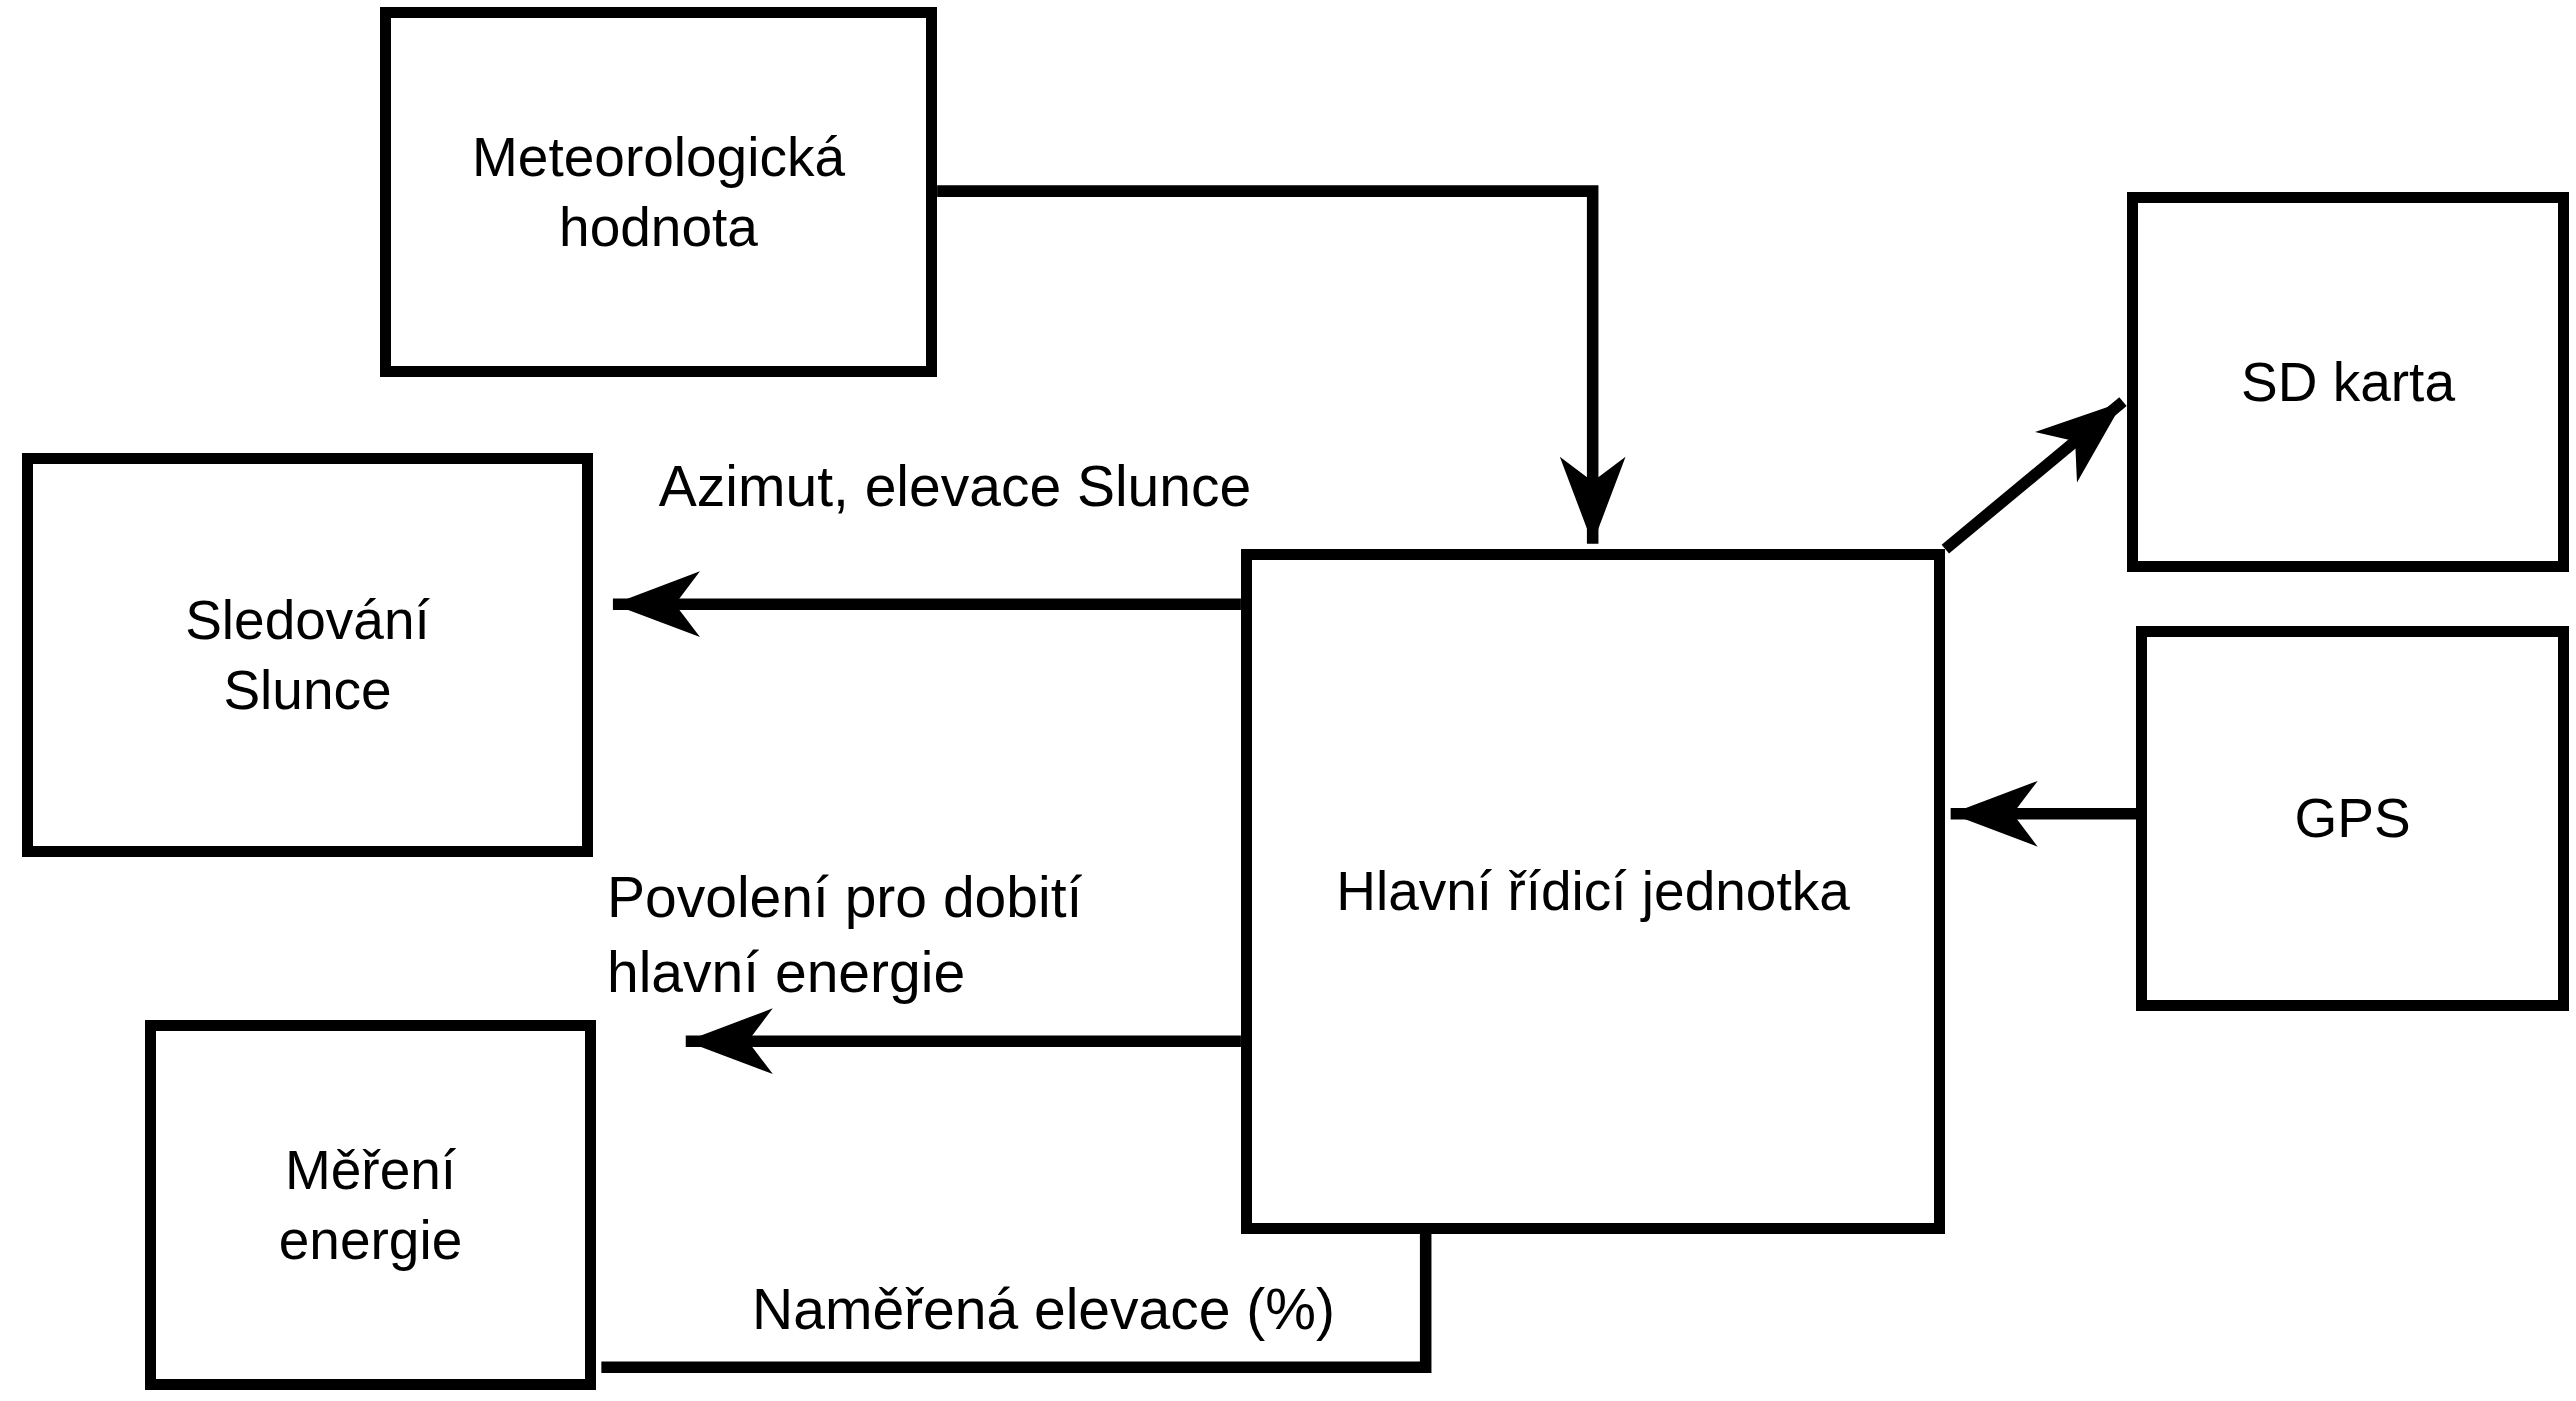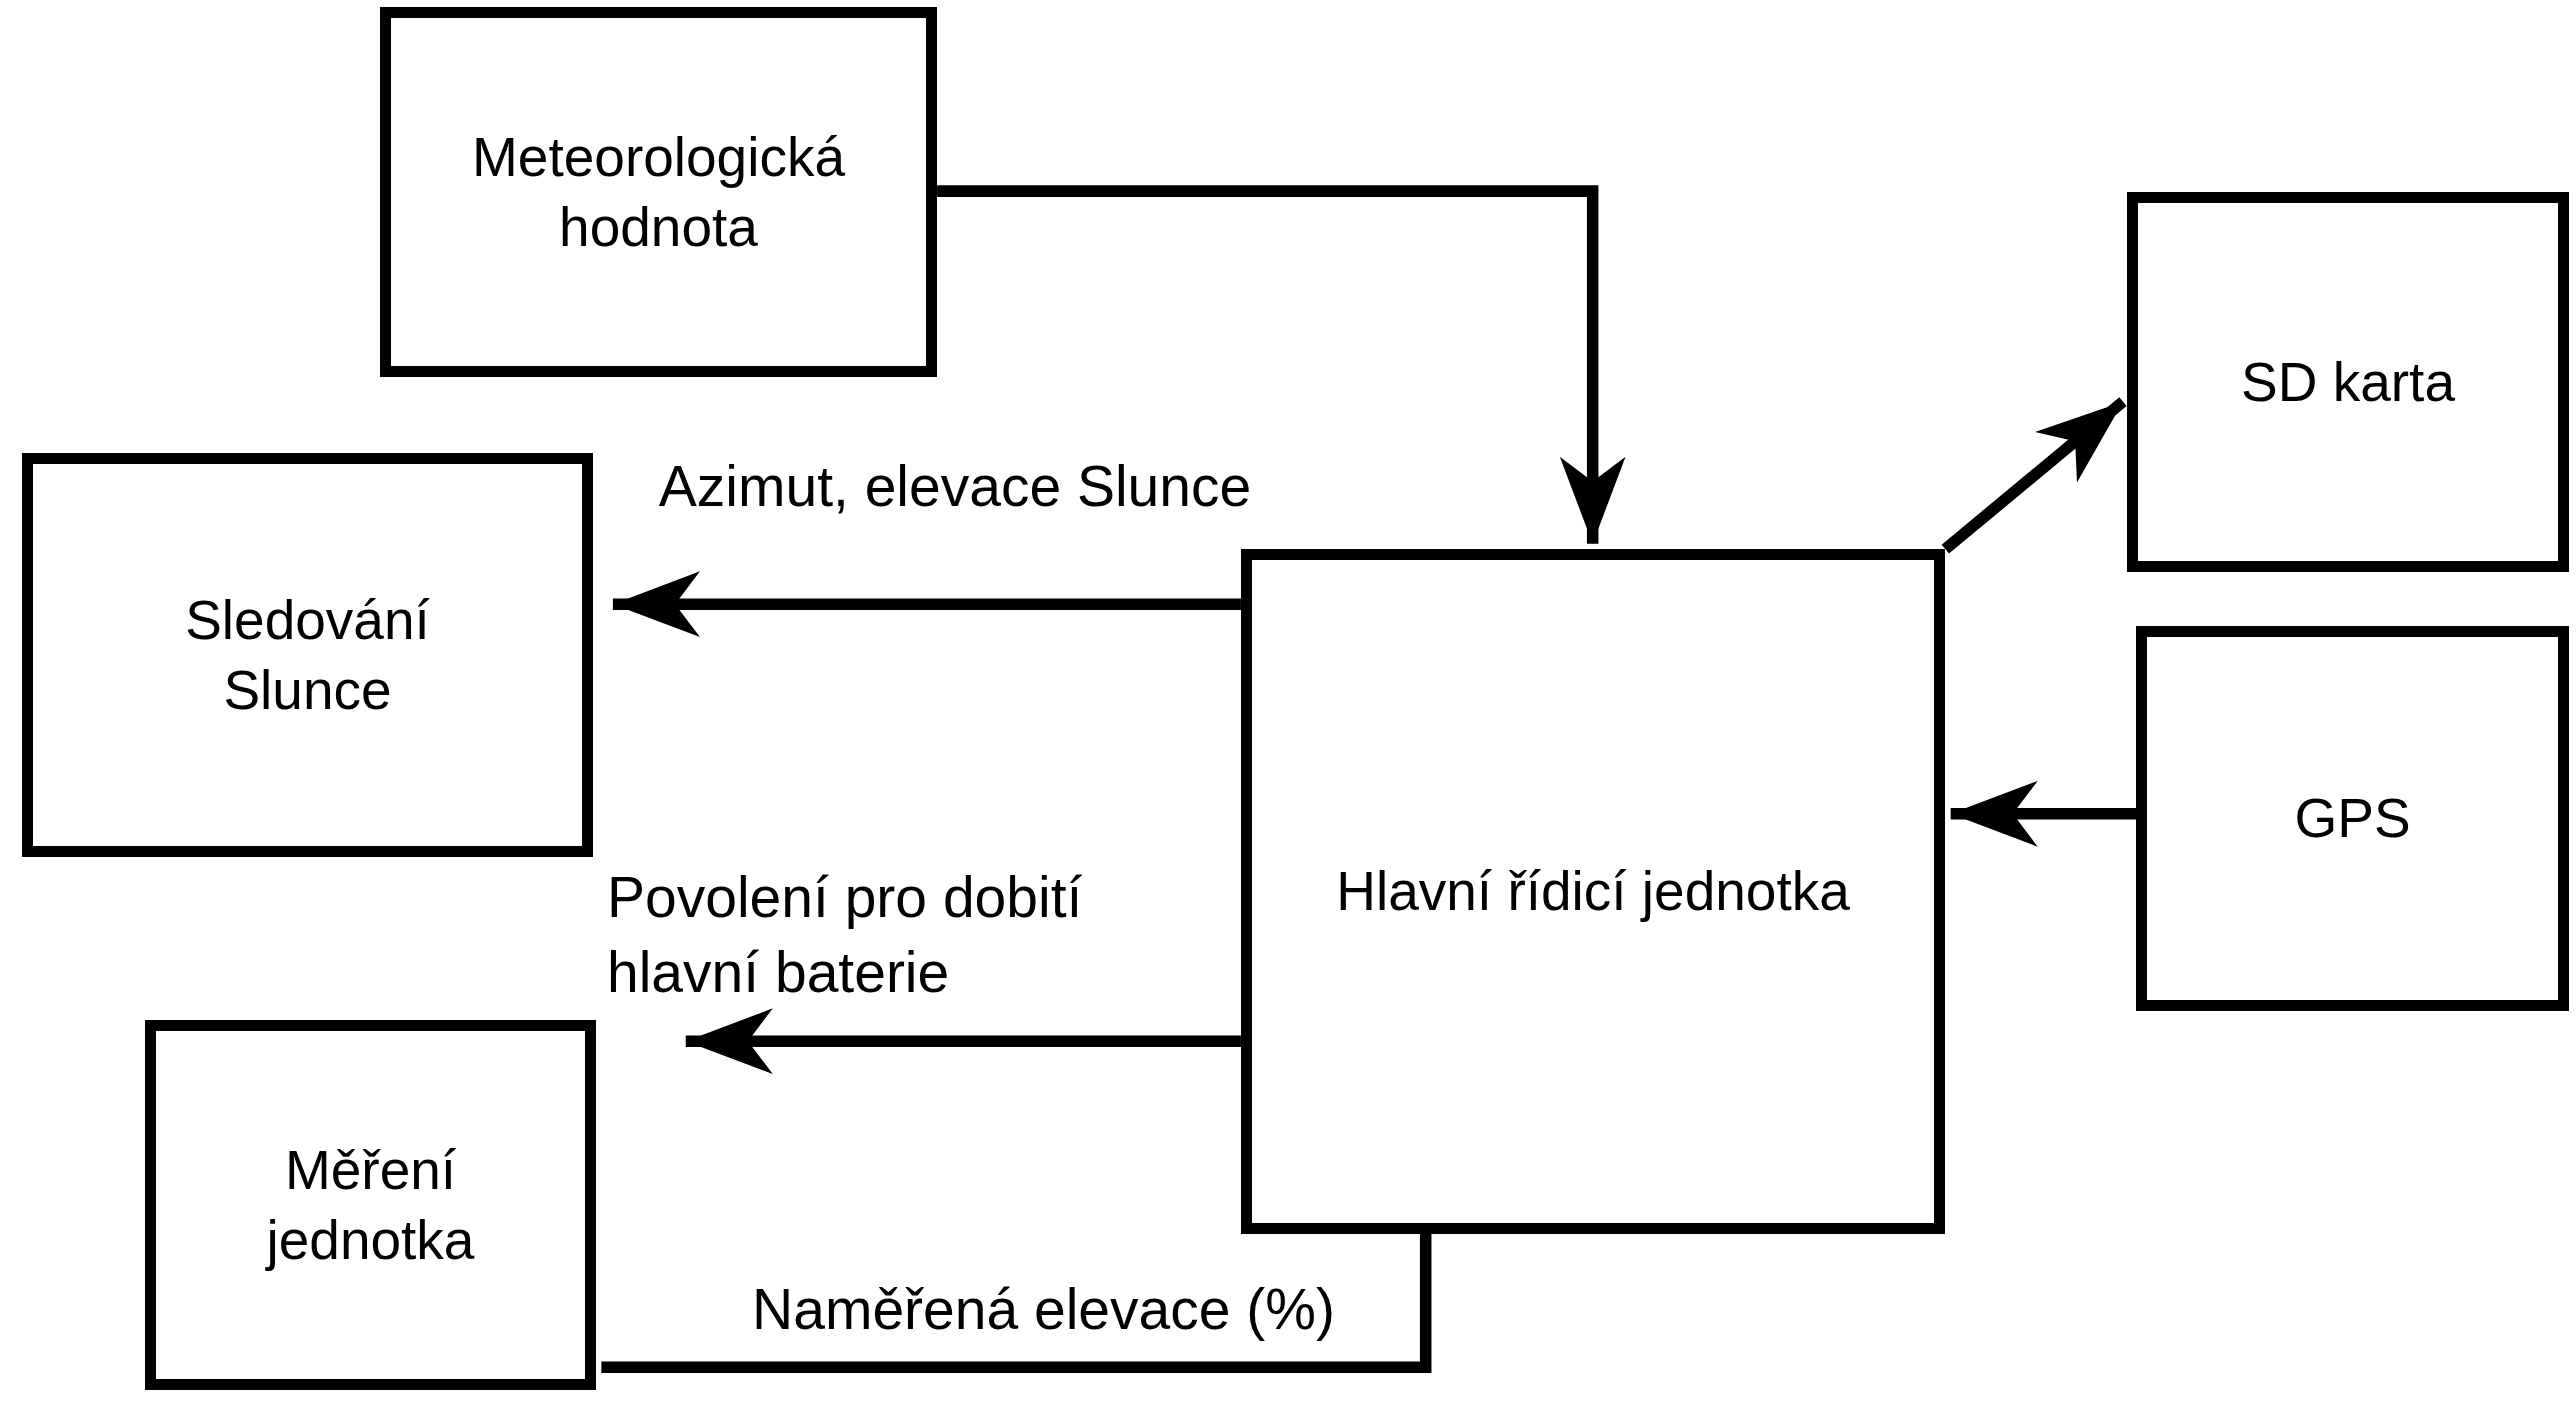--- a/index.html
+++ b/index.html
@@ -89,39 +89,39 @@
     <span>hodnota</span>
   </div>
 
   <div class="node" id="box-sledovani">
     <span>Sledování</span>
     <span>Slunce</span>
   </div>
 
   <div class="node" id="box-mereni">
     <span>Měření</span>
-    <span>jednotka</span>
+    <span>energie</span>
   </div>
 
   <div class="node" id="box-hlavni">
     <span>Hlavní řídicí jednotka</span>
   </div>
 
   <div class="node" id="box-sd">
     <span>SD karta</span>
   </div>
 
   <div class="node" id="box-gps">
     <span>GPS</span>
   </div>
 
 
   <div class="edge-label center" id="lbl-azimut">Azimut, elevace Slunce</div>
 
   <div class="edge-label left" id="lbl-povoleni">
     <span>Povolení pro dobití</span>
-    <span style="display:block">hlavní baterie</span>
+    <span style="display:block">hlavní energie</span>
   </div>
 
   <div class="edge-label center" id="lbl-namerena">Naměřená elevace (%)</div>
 
 </div>
 
 
 </body></html>

